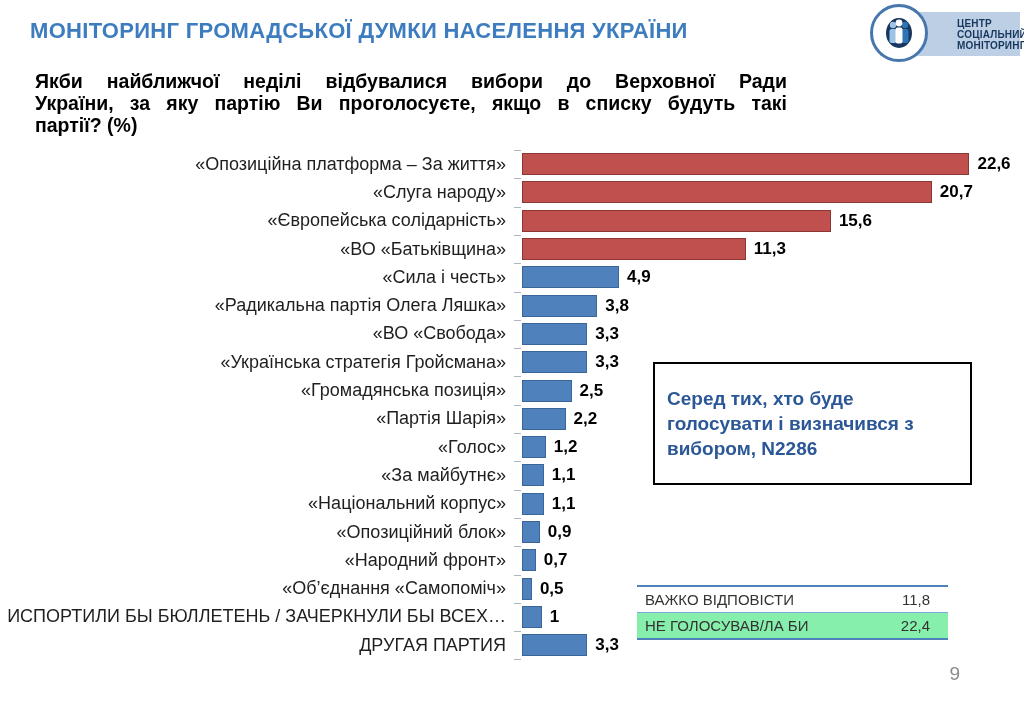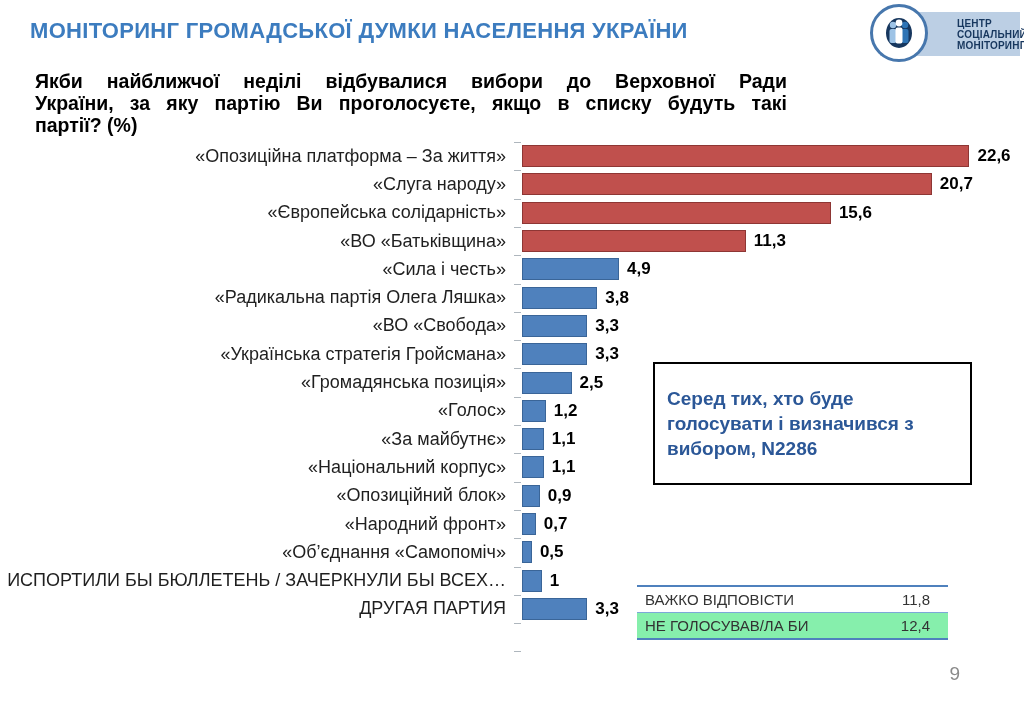--- a/index.html
+++ b/index.html
@@ -35,21 +35,21 @@
 
   
   .question {
     position: absolute; left: 35px; top: 70px; width: 752px;
     font-size: 19.5px; font-weight: bold; color: #000000; line-height: 22px;
   }
   .q-line { text-align: justify; text-align-last: justify; }
   .q-line.last { text-align-last: left; }
 
   
-  .chart { position: absolute; left: 0; top: 142px; width: 824px; height: 510px; }
+  .chart { position: absolute; left: 0; top: 150px; width: 824px; height: 510px; }
   .chart-row { display: flex; height: 28.3px; align-items: center; }
   .row-label {
     width: 522px; padding-right: 16px; flex: none;
     text-align: right; font-size: 18px; color: #1f1f1f; white-space: nowrap;
   }
   .row-track { flex: 1; display: flex; align-items: center; height: 100%; }
   .bar { height: 22px; flex: none; border: 1px solid transparent; }
   .row-value { margin-left: 8px; font-size: 17px; font-weight: bold; color: #000000; white-space: nowrap; }
   .tick { position: absolute; width: 7px; height: 1px; background: #aeb6bd; left: 514px; }
 
@@ -166,20 +166,27 @@
         <div class="row-track">
           <div class="bar" style="width: 65.34px; background: rgb(79, 129, 189); border-color: rgb(58, 101, 152);"></div>
           <div class="row-value">3,3</div>
         </div>
       </div>
       <div class="chart-row">
         <div class="row-label">«Громадянська позиція»</div>
         <div class="row-track">
           <div class="bar" style="width: 49.5px; background: rgb(79, 129, 189); border-color: rgb(58, 101, 152);"></div>
           <div class="row-value">2,5</div>
+        </div>
+      </div>
+      <div class="chart-row">
+        <div class="row-label">«Партія Шарія»</div>
+        <div class="row-track">
+          <div class="bar" style="width: 43.56px; background: rgb(79, 129, 189); border-color: rgb(58, 101, 152);"></div>
+          <div class="row-value">2,2</div>
         </div>
       </div>
       <div class="chart-row">
         <div class="row-label">«Голос»</div>
         <div class="row-track">
           <div class="bar" style="width: 23.76px; background: rgb(79, 129, 189); border-color: rgb(58, 101, 152);"></div>
           <div class="row-value">1,2</div>
         </div>
       </div>
       <div class="chart-row">
@@ -256,19 +263,19 @@
     <span>Серед тих, хто буде голосувати і визначився з вибором, N2286</span>
   </div>
 
   <div class="side-table">
     <div class="st-row">
       <span class="st-label">ВАЖКО ВІДПОВІСТИ</span>
       <span class="st-value">11,8</span>
     </div>
     <div class="st-row alt">
       <span class="st-label">НЕ ГОЛОСУВАВ/ЛА БИ</span>
-      <span class="st-value">12,4</span>
+      <span class="st-value">22,4</span>
     </div>
   </div>
 
   <div class="page-number">9</div>
 
 </div>
 
 </body></html>

